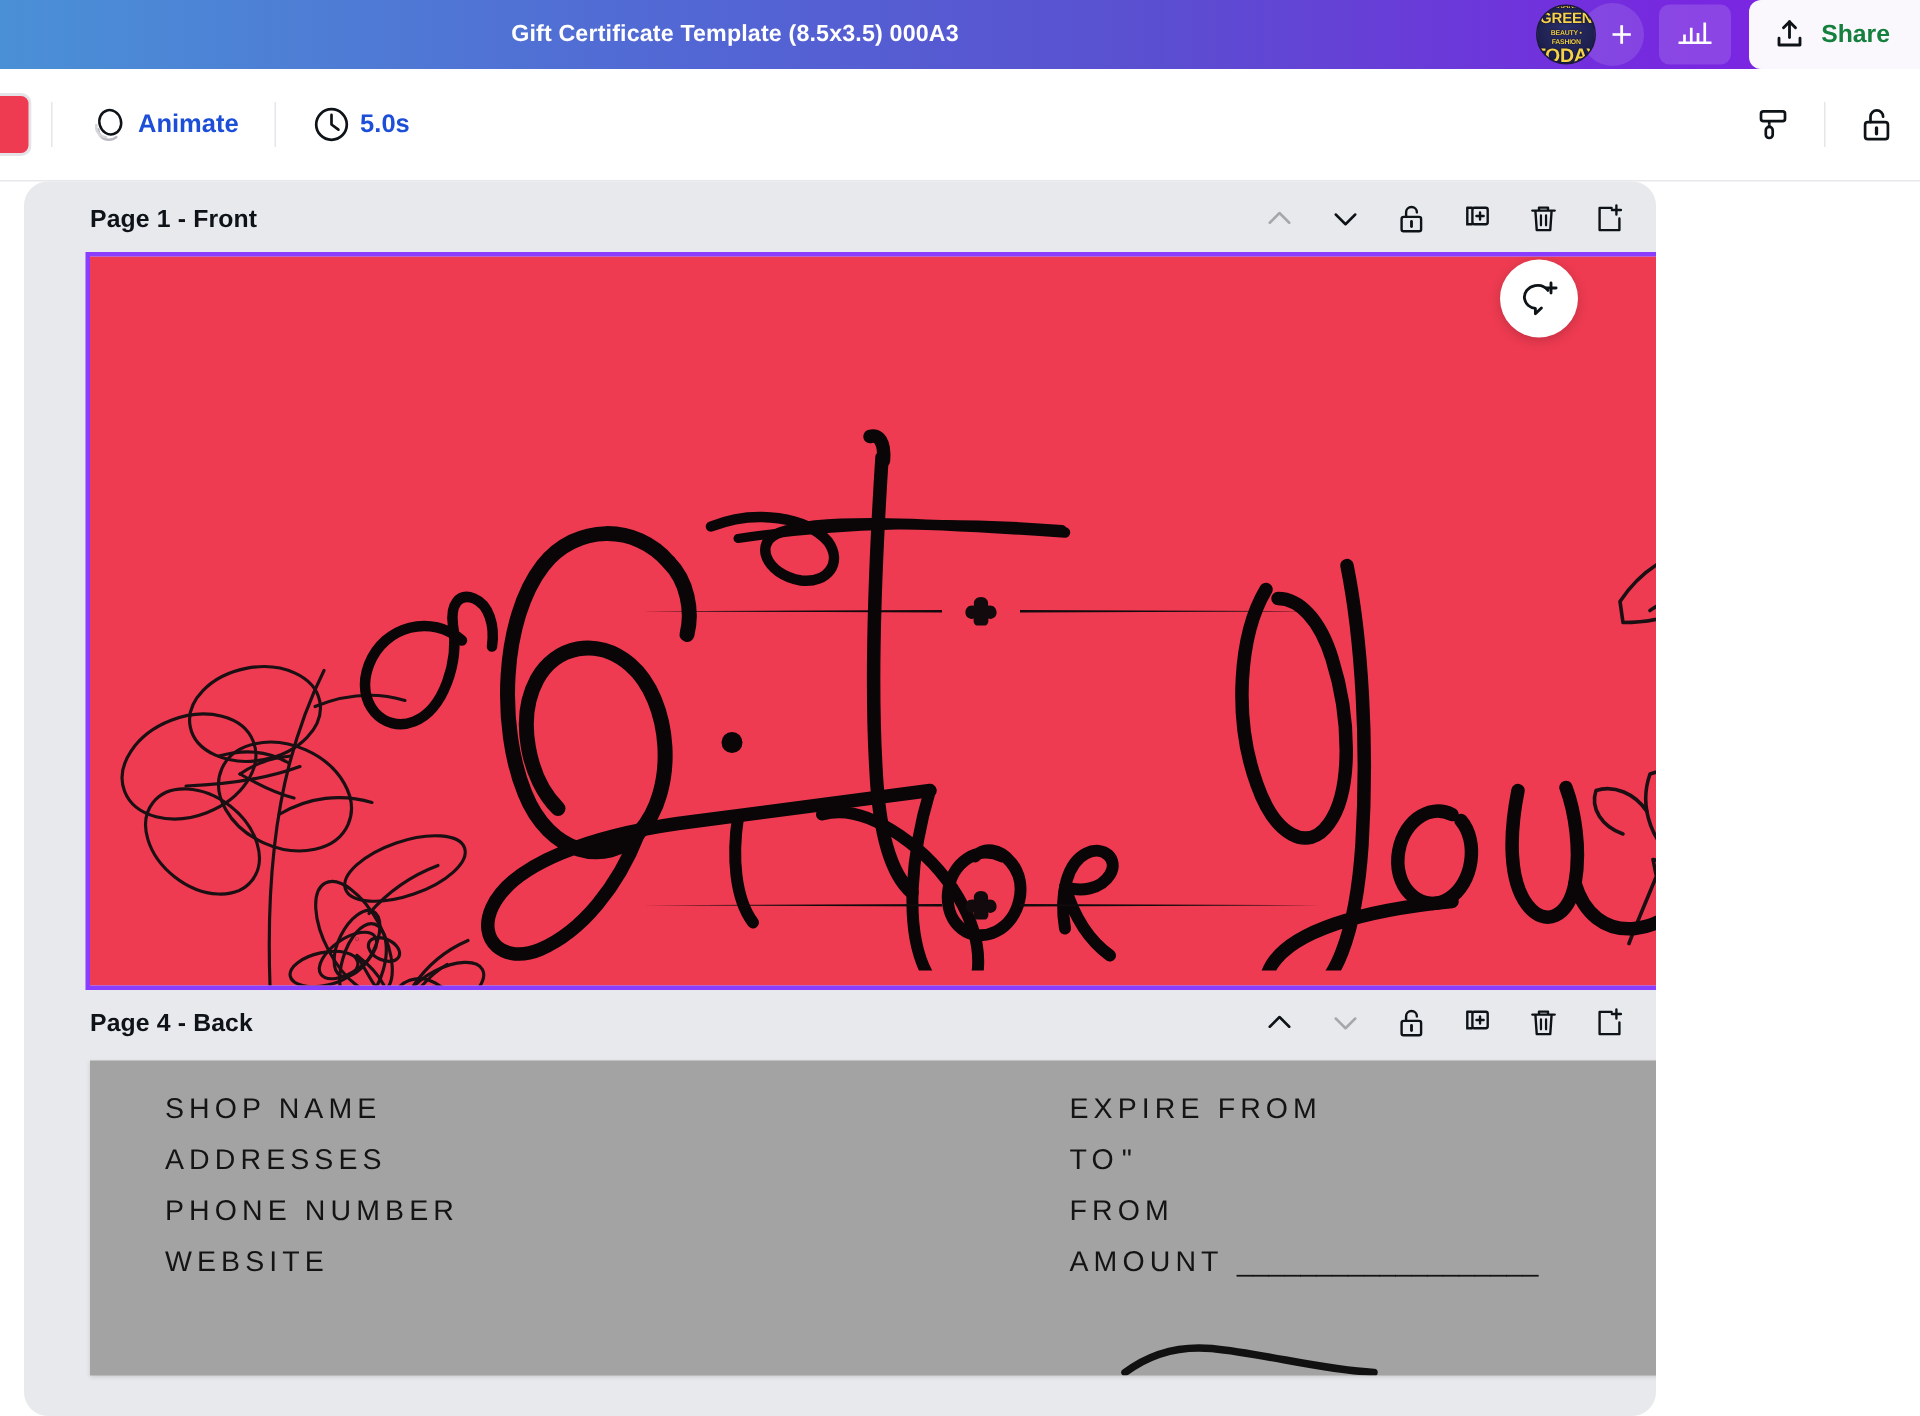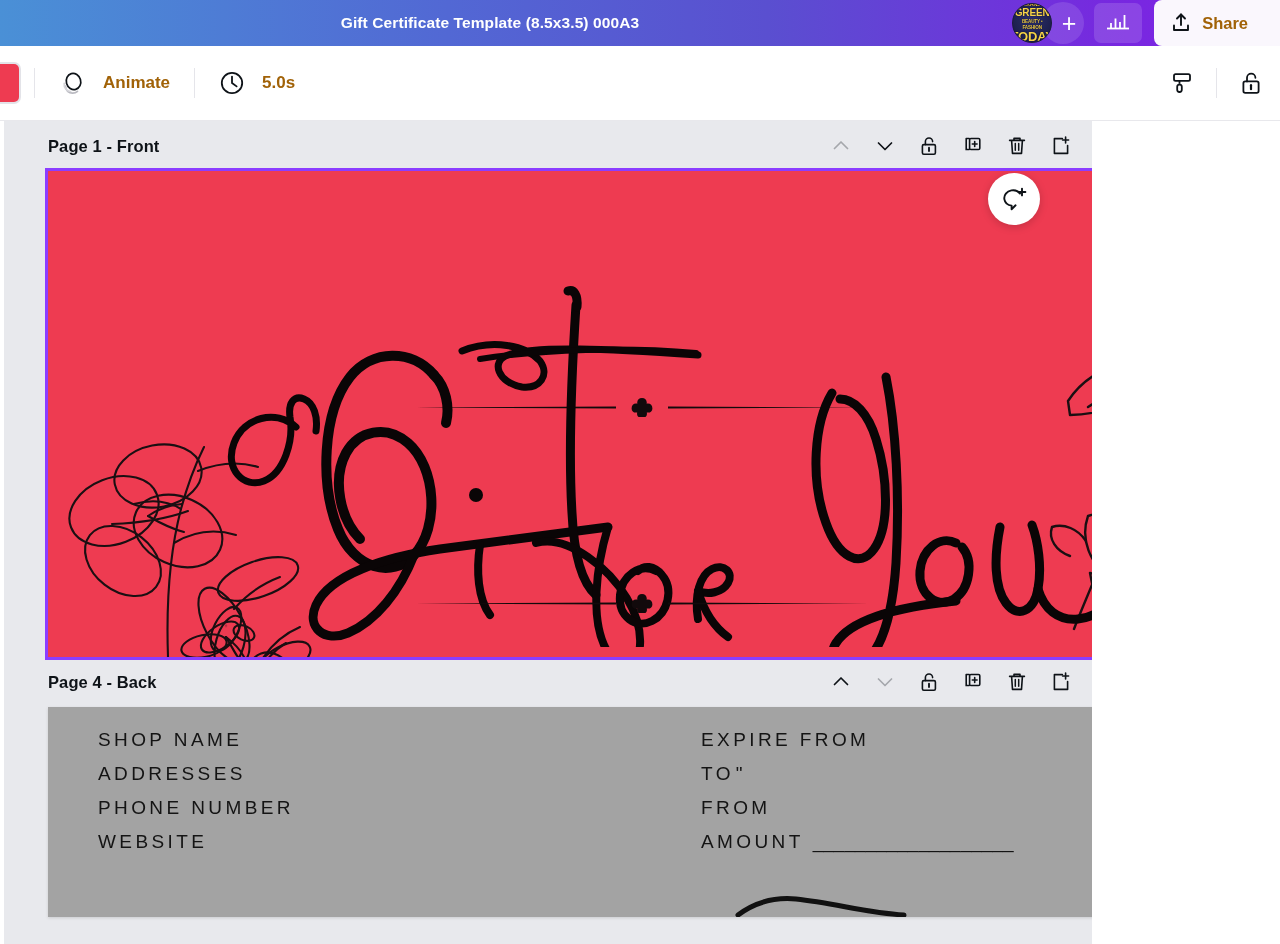--- a/index.html
+++ b/index.html
@@ -68,25 +68,25 @@
   .chart-btn {
     width: 48px; height: 40px;
     margin-left: 10px;
     border-radius: 7px;
     background: rgba(255,255,255,0.14);
     display: flex; align-items: center; justify-content: center;
   }
   .share-btn {
     height: 46px;
     margin-left: 12px;
-    padding: 0 32px 0 16px;
+    padding: 0 20px 0 16px;
     background: #faf7fd;
     border-radius: 8px 0 0 8px;
     display: flex; align-items: center; gap: 10px;
-    color: #a16207;
+    color: #15803d;
     font-size: 16.5px; font-weight: 600;
   }
 
   
   .toolbar {
     position: absolute; top: 46px; left: 0;
     width: 1280px; height: 75px;
     background: #ffffff;
     display: flex; align-items: center;
     border-bottom: 1px solid #e8e8ec;
@@ -95,43 +95,44 @@
     width: 22px; height: 42px;
     margin-left: -1px;
     border: 2px solid #e3e3e8;
     border-left: none;
     border-radius: 0 7px 7px 0;
     background: #ee3b51;
     flex: 0 0 auto;
   }
   .tb-sep { width: 1px; height: 30px; background: #e5e5ea; margin: 0 13px; }
   .tb-item {
-    display: flex; align-items: center; gap: 17px;
+    display: flex; align-items: center; gap: 6px;
     padding: 8px 11px;
     border-radius: 7px;
-    color: #a16207;
+    color: #1d4ed8;
     font-size: 17px; font-weight: 600;
   }
   .toolbar-right {
     margin-left: auto;
     display: flex; align-items: center;
     padding-right: 8px;
   }
   .tb-icon-btn {
     width: 42px; height: 42px;
     display: flex; align-items: center; justify-content: center;
     border-radius: 7px;
   }
 
   
   .workspace {
-    position: absolute; top: 121px; left: 4px;
+    position: absolute; top: 121px; left: 16px;
     width: 1088px; height: 823px;
     background: #e8e9ed;
     overflow: hidden;
+    border-radius: 16px;
   }
   .page-block { position: relative; }
   .page-head {
     height: 50px;
     display: flex; align-items: center;
     padding: 0 10px 0 44px;
   }
   .page-label { font-size: 16.5px; font-weight: 700; color: #0e1318; letter-spacing: .1px; }
   .page-tools { margin-left: auto; display: flex; align-items: center; gap: 2px; }
   .pt-btn {

